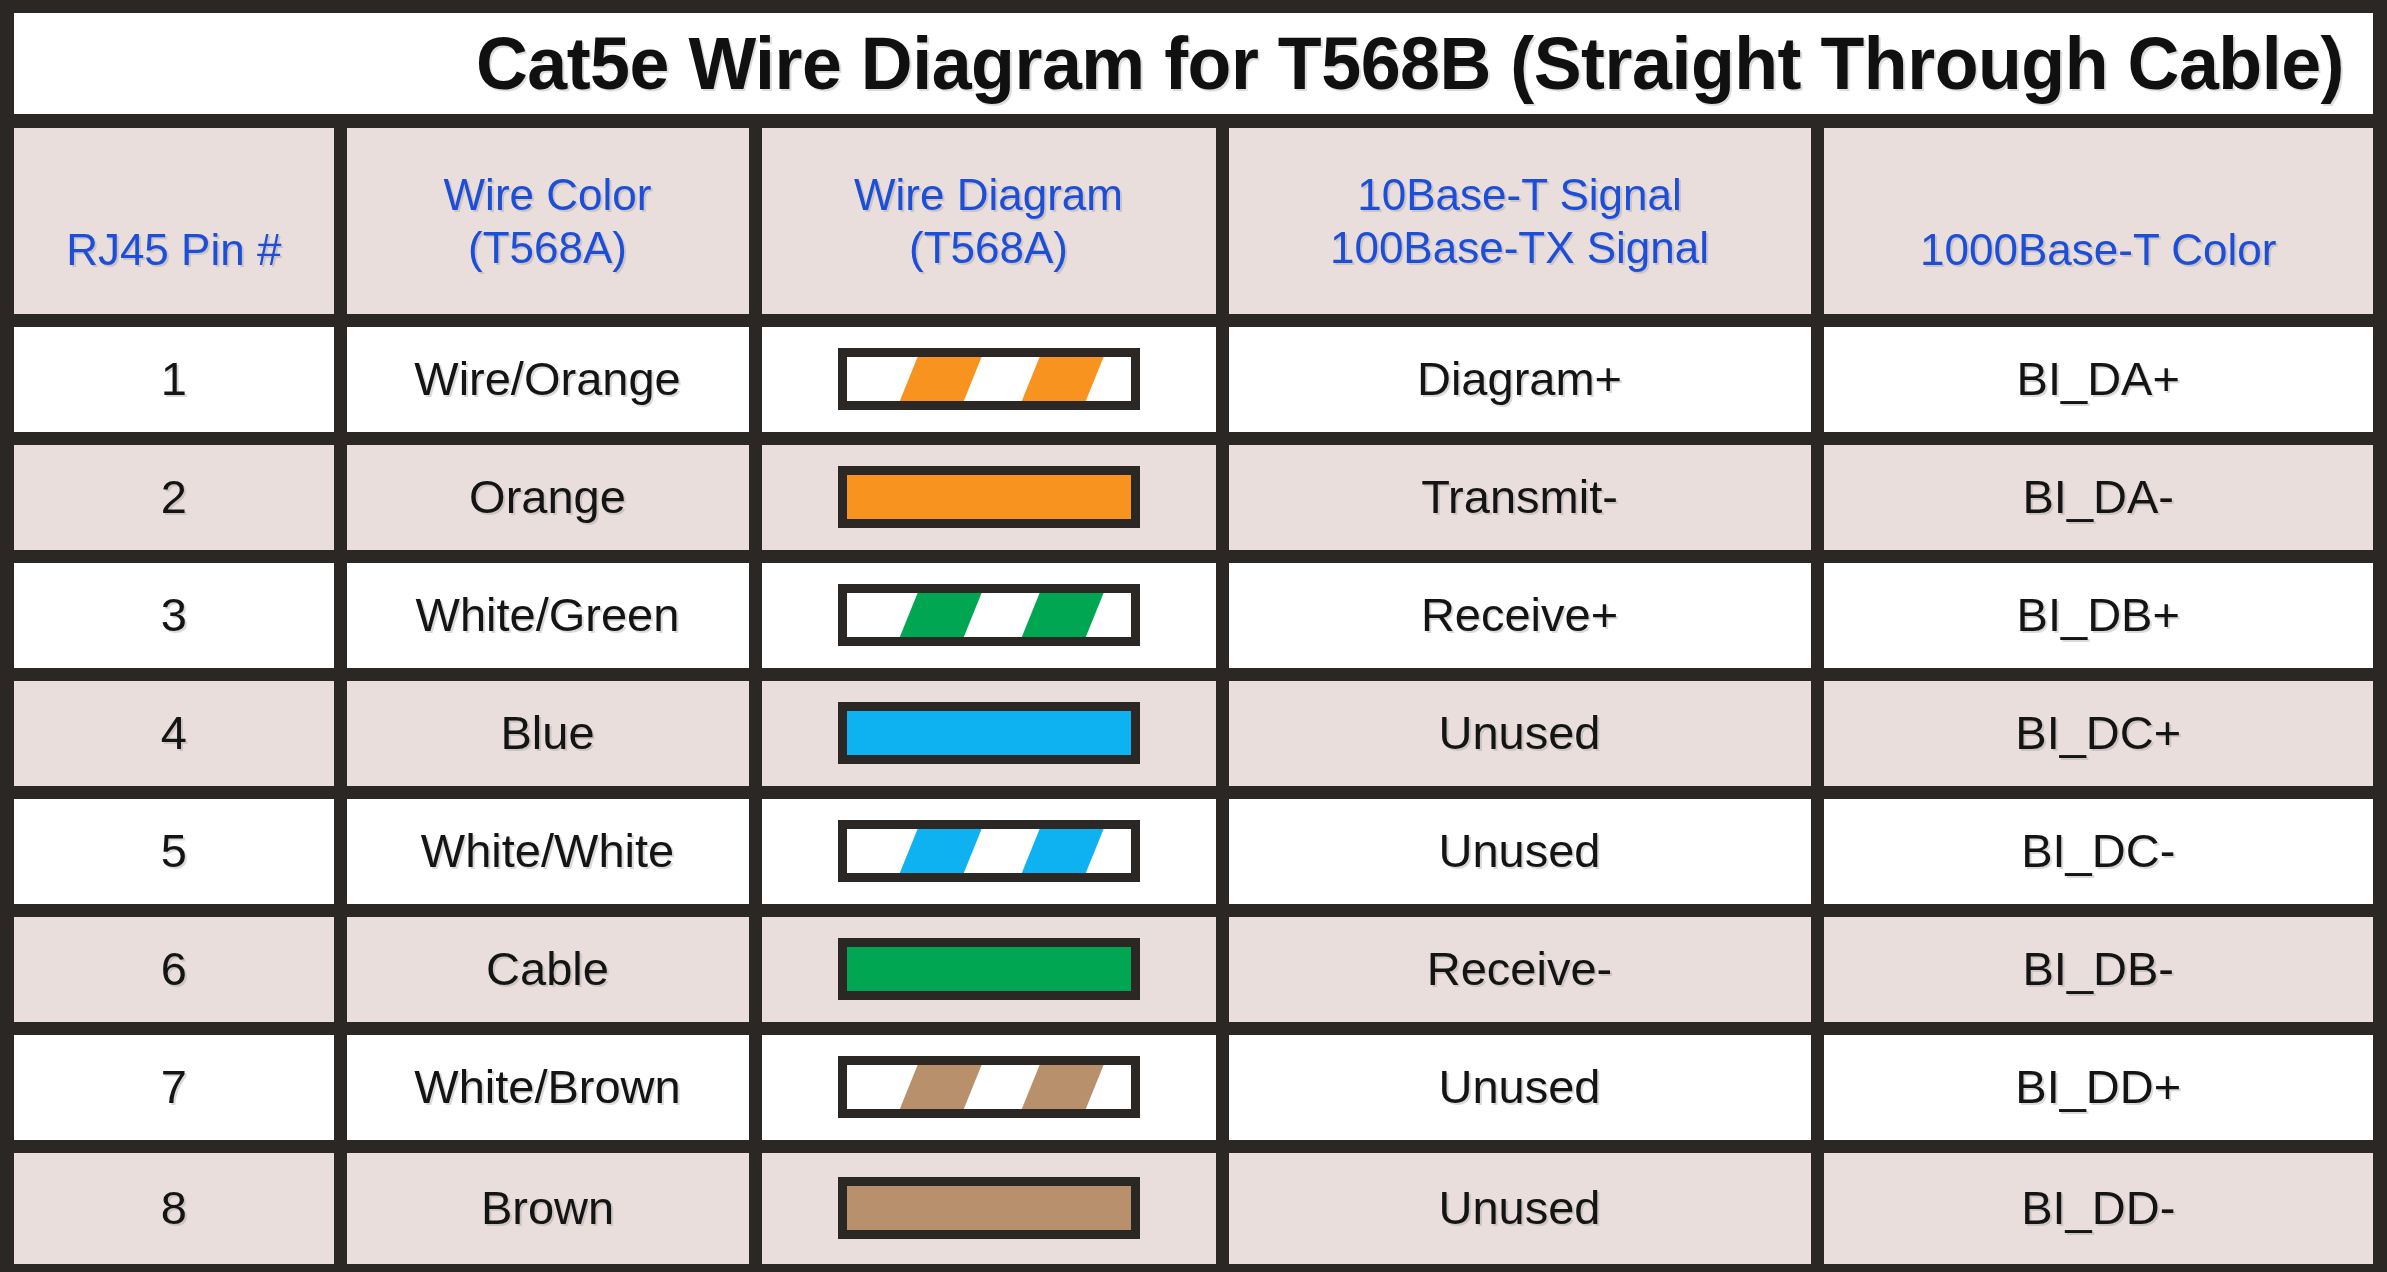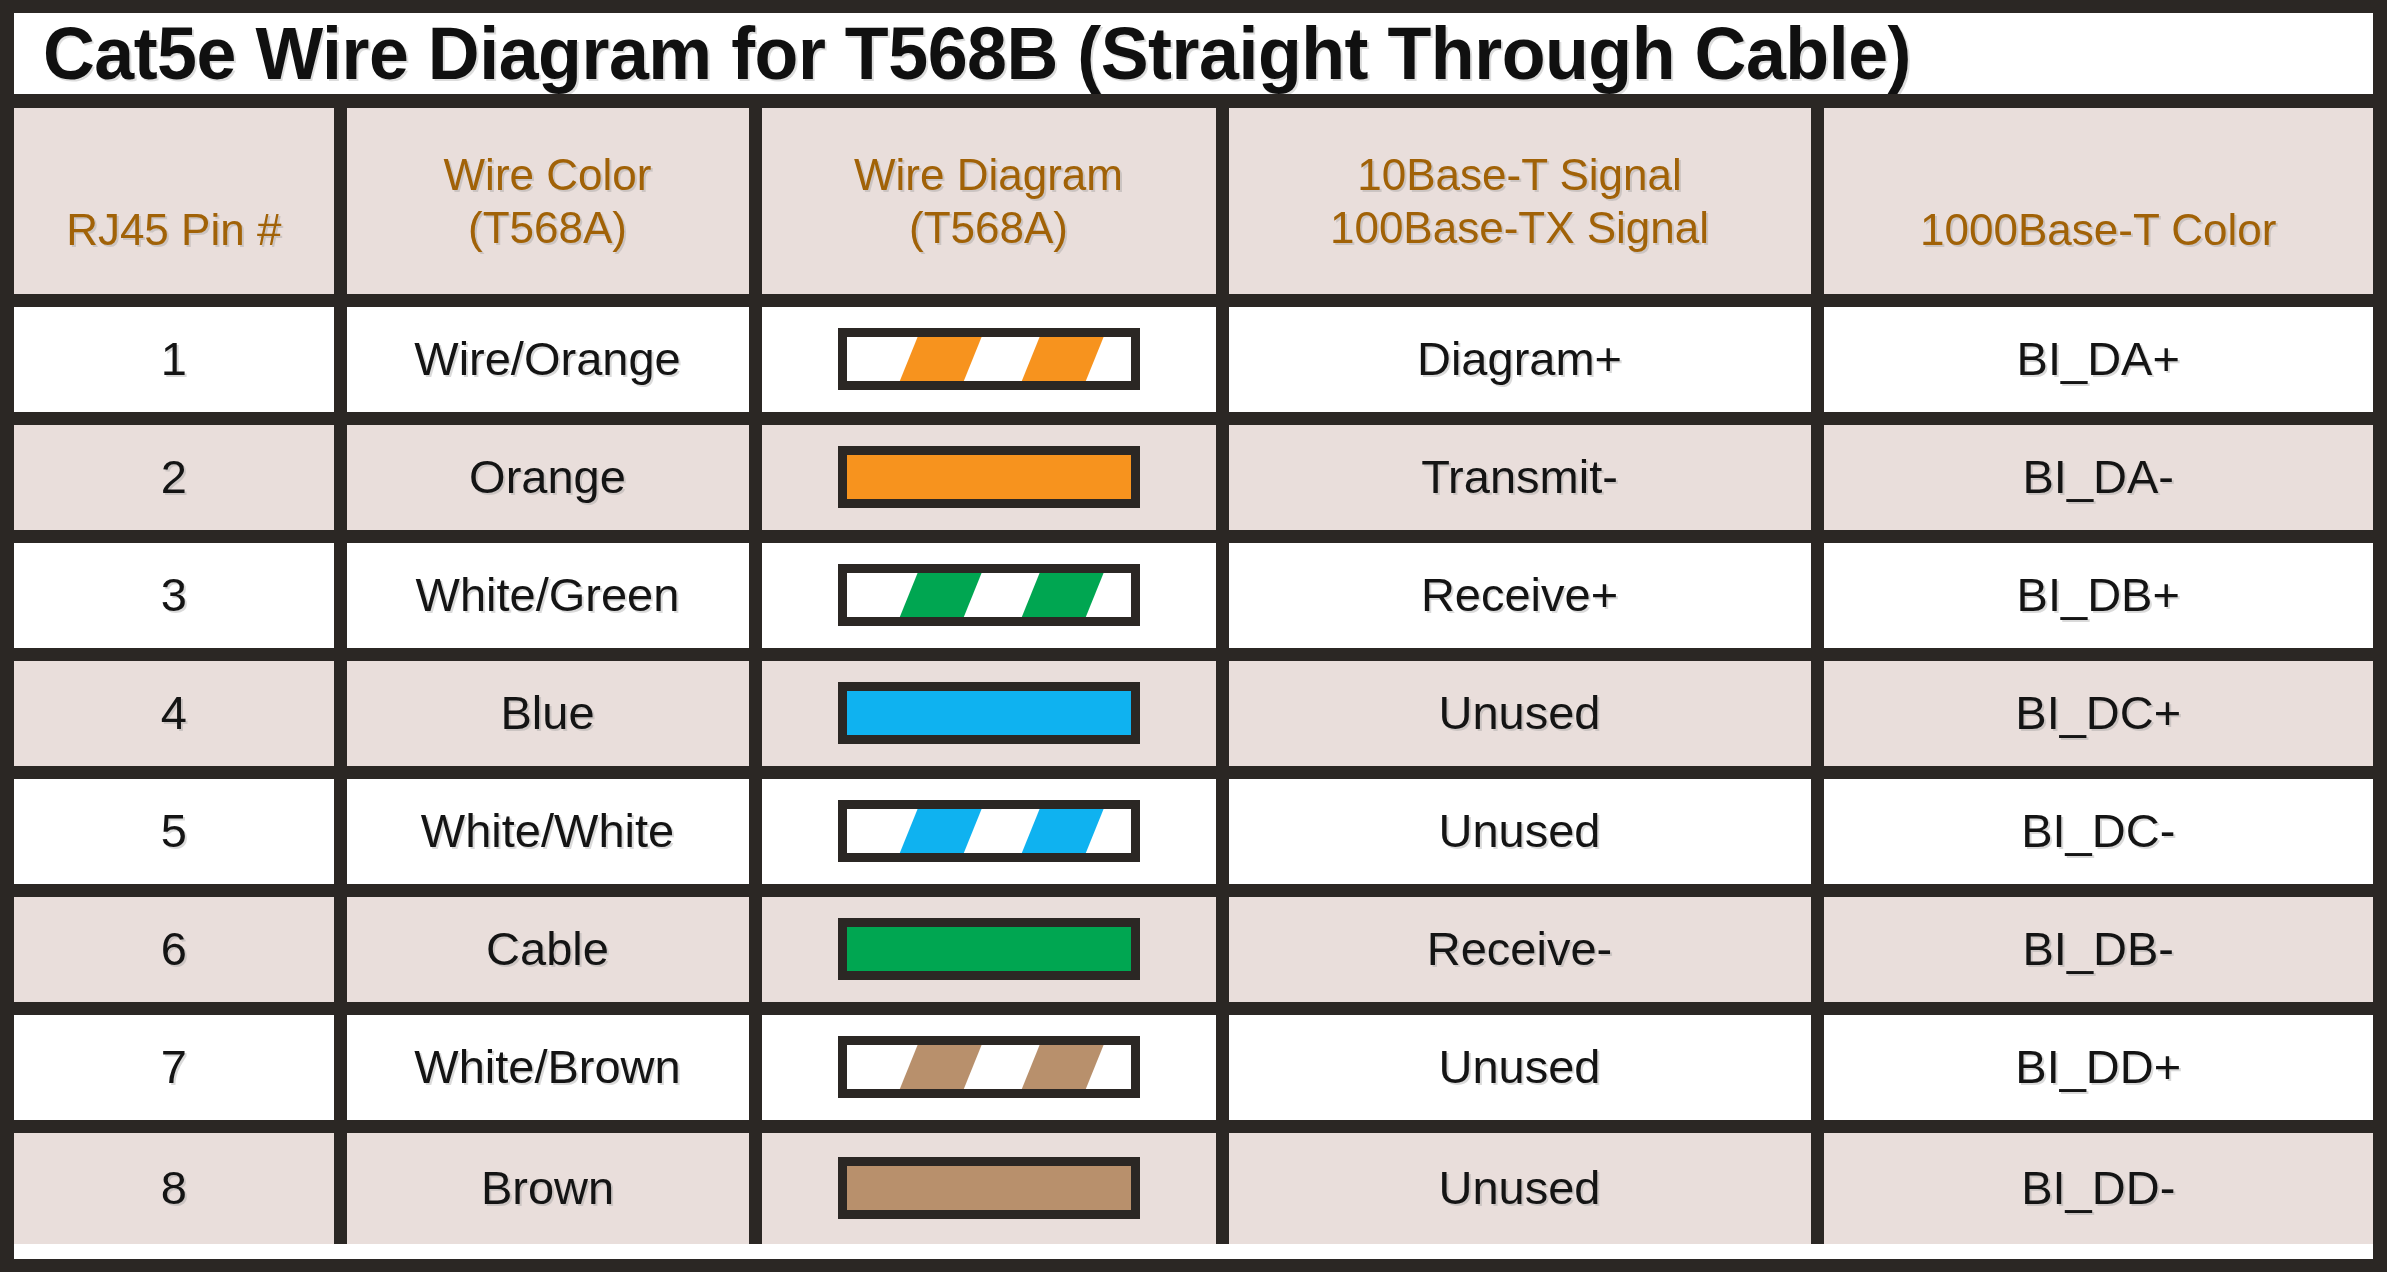--- a/index.html
+++ b/index.html
@@ -21,26 +21,26 @@
     box-sizing: border-box;
     background: #ffffff;
     border-left: 14px solid #2b2724;
     border-right: 14px solid #2b2724;
     border-top: 13px solid #2b2724;
     border-bottom: 13px solid #2b2724;
   }
 
   
   .title-bar {
-    height: 95px;
+    height: 115px;
     background: #ffffff;
     border-bottom: 14px solid #2b2724;
     display: flex;
     align-items: center;
-    justify-content: flex-start;
+    justify-content: flex-end;
     box-sizing: border-box;
     overflow: hidden;
   }
   .title-text {
     font-family: "Liberation Sans", sans-serif;
     font-weight: bold;
     font-size: 74px;
     line-height: 78px;
     letter-spacing: -0.5px;
     color: #101010;
@@ -74,21 +74,21 @@
   table.wire-table td:last-child,
   table.wire-table th:last-child { border-right: none; }
   table.wire-table tr:last-child td { border-bottom: none; }
 
   
   tr.head-row th {
     height: 192px;
     background: #e9dedb;
     font-size: 44px;
     line-height: 53px;
-    color: #a16207;
+    color: #1d4ed8;
     text-shadow: 2px 2px 0 rgba(150,150,150,0.35);
   }
   .hdr-line { display: block; white-space: nowrap; }
   .hdr-pad { padding-top: 58px; }
 
   
   tr.body-row td {
     height: 118px;
     font-size: 47px;
     line-height: 52px;

